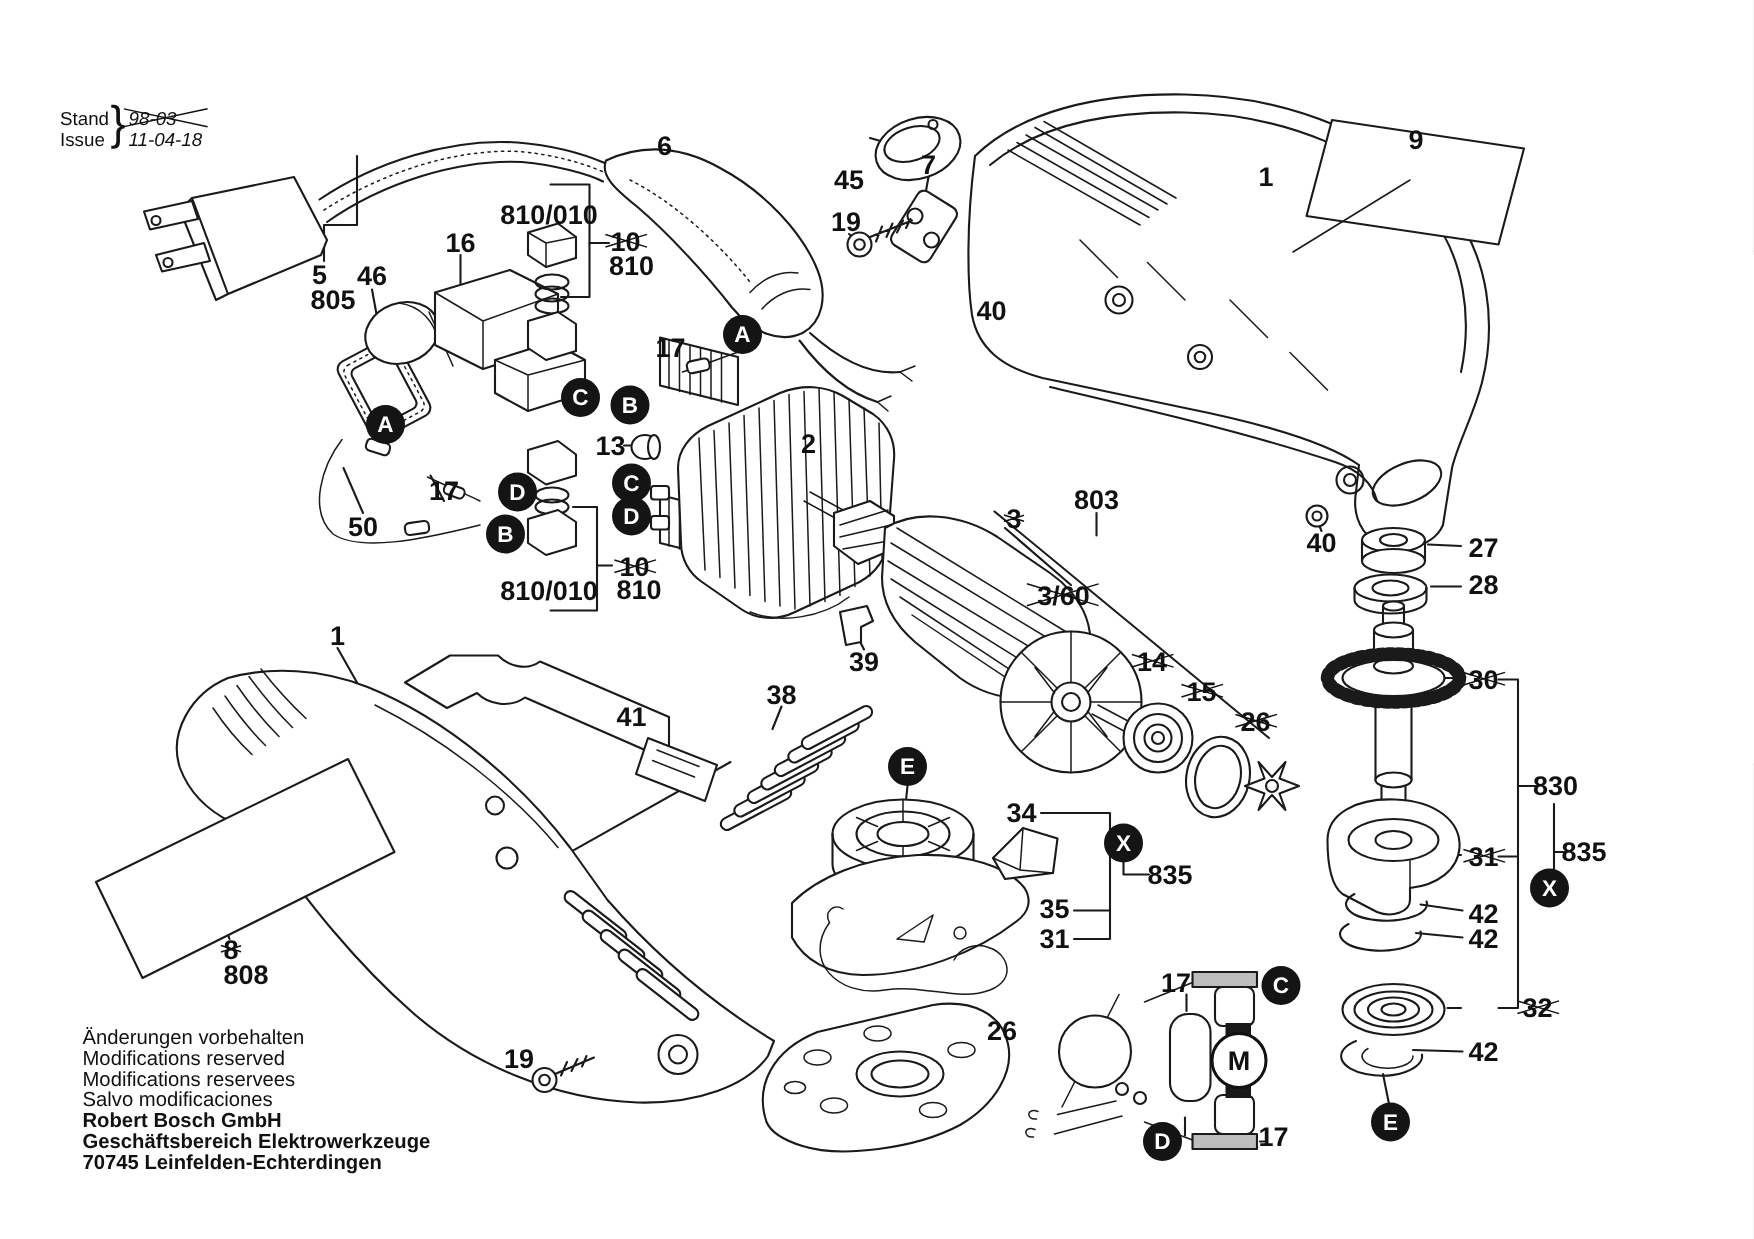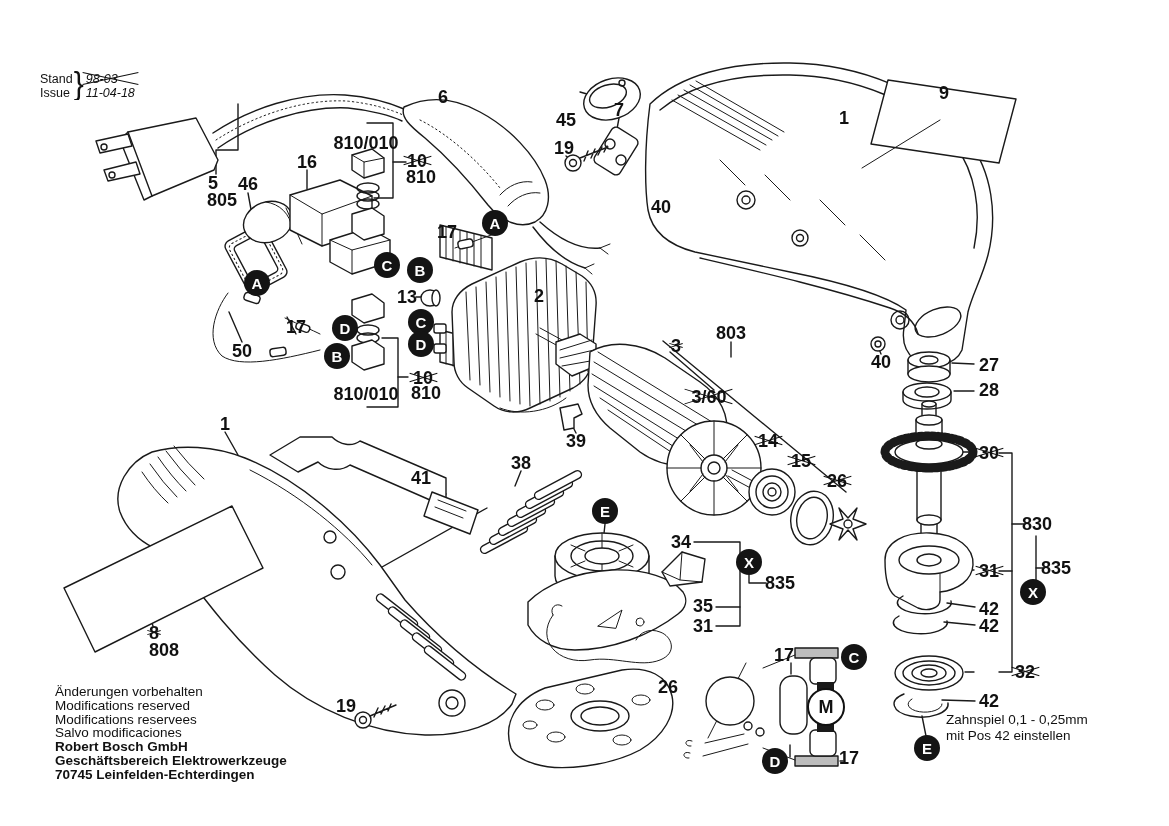--- a/index.html
+++ b/index.html
@@ -407,24 +407,20 @@
   <div class="footer" id="footer-block">
       <div>Änderungen vorbehalten</div>
       <div>Modifications reserved</div>
       <div>Modifications reservees</div>
       <div>Salvo modificaciones</div>
       <div class="bold">Robert Bosch GmbH</div>
       <div class="bold">Geschäftsbereich Elektrowerkzeuge</div>
       <div class="bold">70745 Leinfelden-Echterdingen</div>
     </div>
 
-  <div class="note">
-    <div>Zahnspiel 0,1 - 0,25mm</div>
-    <div>mit Pos 42 einstellen</div>
-  </div>
 
   <div id="label-layer">
       <div class="lbl" style="left: 213px; top: 183px;">5</div>
       <div class="lbl" style="left: 222px; top: 200px;">805</div>
       <div class="lbl" style="left: 248px; top: 184px;">46</div>
       <div class="lbl" style="left: 307px; top: 162px;">16</div>
       <div class="lbl" style="left: 366px; top: 143px;">810/010</div>
       <div class="lbl struck" style="left: 417px; top: 161px;">10</div>
       <div class="lbl" style="left: 421px; top: 177px;">810</div>
       <div class="lbl" style="left: 443px; top: 97px;">6</div>

